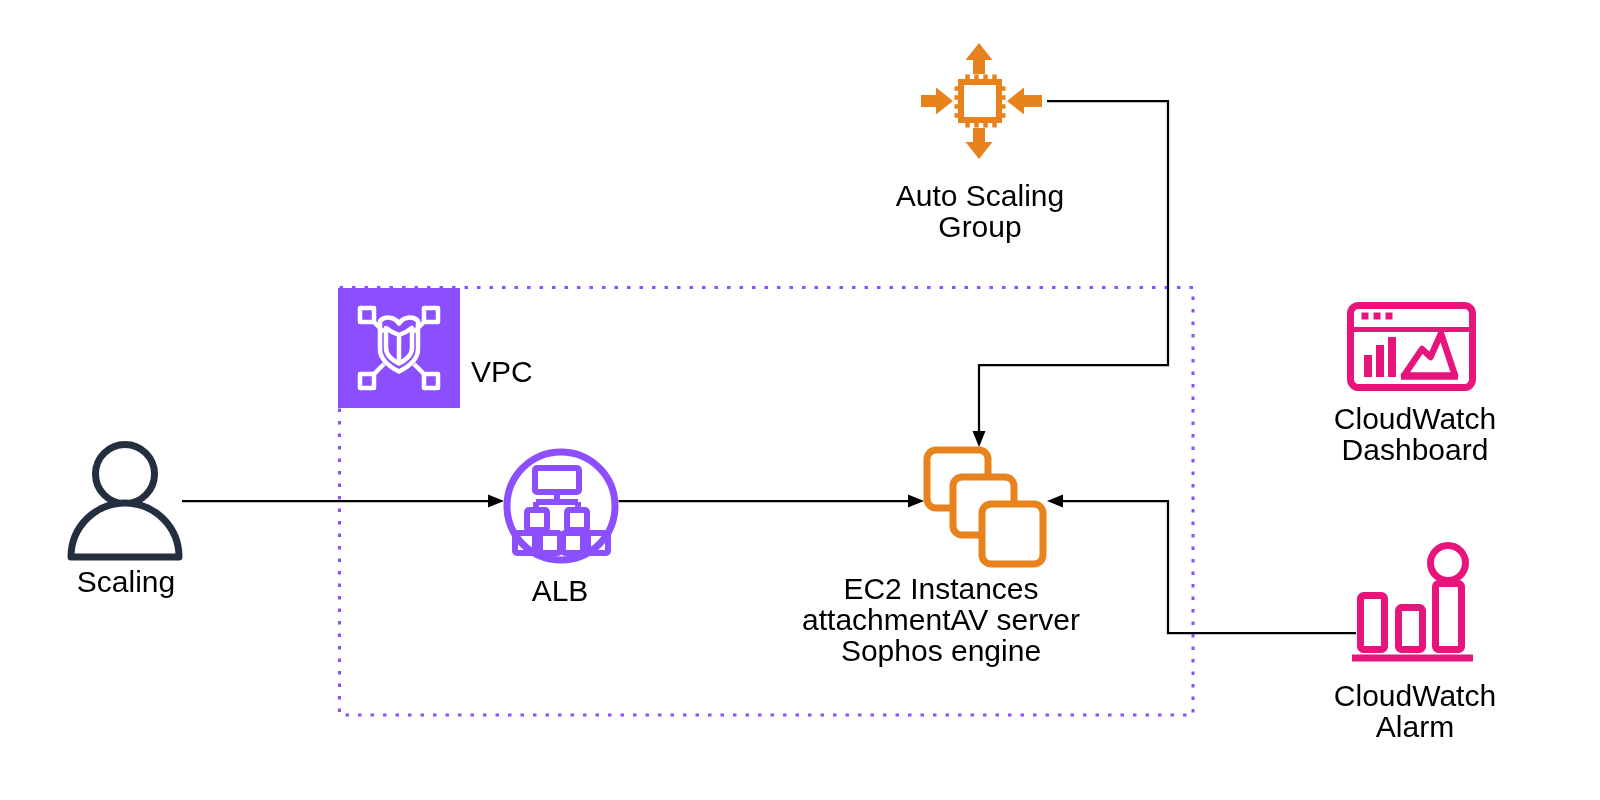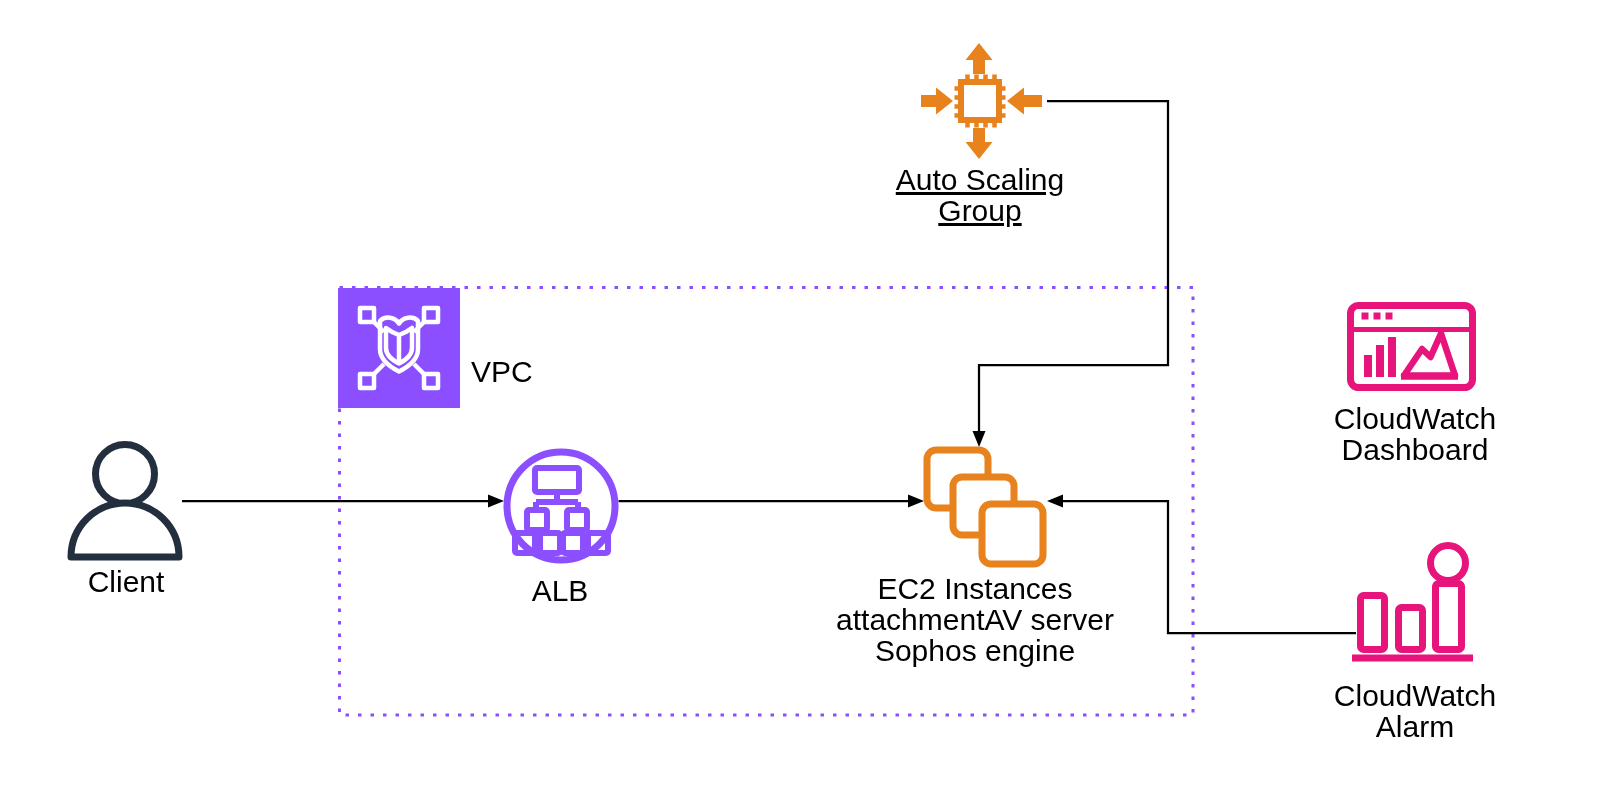--- a/index.html
+++ b/index.html
@@ -128,31 +128,31 @@
 
     <g fill="#ffffff" stroke-width="7" stroke="#E7157B">
       <circle cx="1448" cy="563" r="17.5"></circle>
       <rect x="1360.5" y="595.5" width="24" height="54" rx="3"></rect>
       <rect x="1398.5" y="607.5" width="24" height="42" rx="3"></rect>
       <rect x="1435.5" y="583.5" width="26" height="66" rx="3"></rect>
       <path d="M1352 658 L1473 658" fill="none" stroke-width="7"></path>
     </g>
   </svg>
 
-  <div class="lbl" style="left:46px;top:566px;width:160px;">Client</div>
+  <div class="lbl" style="left:46px;top:566px;width:160px;">Scaling</div>
 
   <div class="lbl lbl-left" style="left:471px;top:332px;">VPC</div>
 
   <div class="lbl" style="left:480px;top:575px;width:160px;">ALB</div>
 
-  <div class="lbl" style="left:825px;top:573px;width:300px;">EC2 Instances
+  <div class="lbl" style="left:791px;top:573px;width:300px;">EC2 Instances
 attachmentAV server
 Sophos engine</div>
 
-  <div class="lbl" style="left:860px;top:164px;width:240px;text-decoration:underline;">Auto Scaling
+  <div class="lbl" style="left:860px;top:180px;width:240px;">Auto Scaling
 Group</div>
 
   <div class="lbl" style="left:1295px;top:403px;width:240px;">CloudWatch
 Dashboard</div>
 
   <div class="lbl" style="left:1295px;top:680px;width:240px;">CloudWatch
 Alarm</div>
 
 </div>
 

